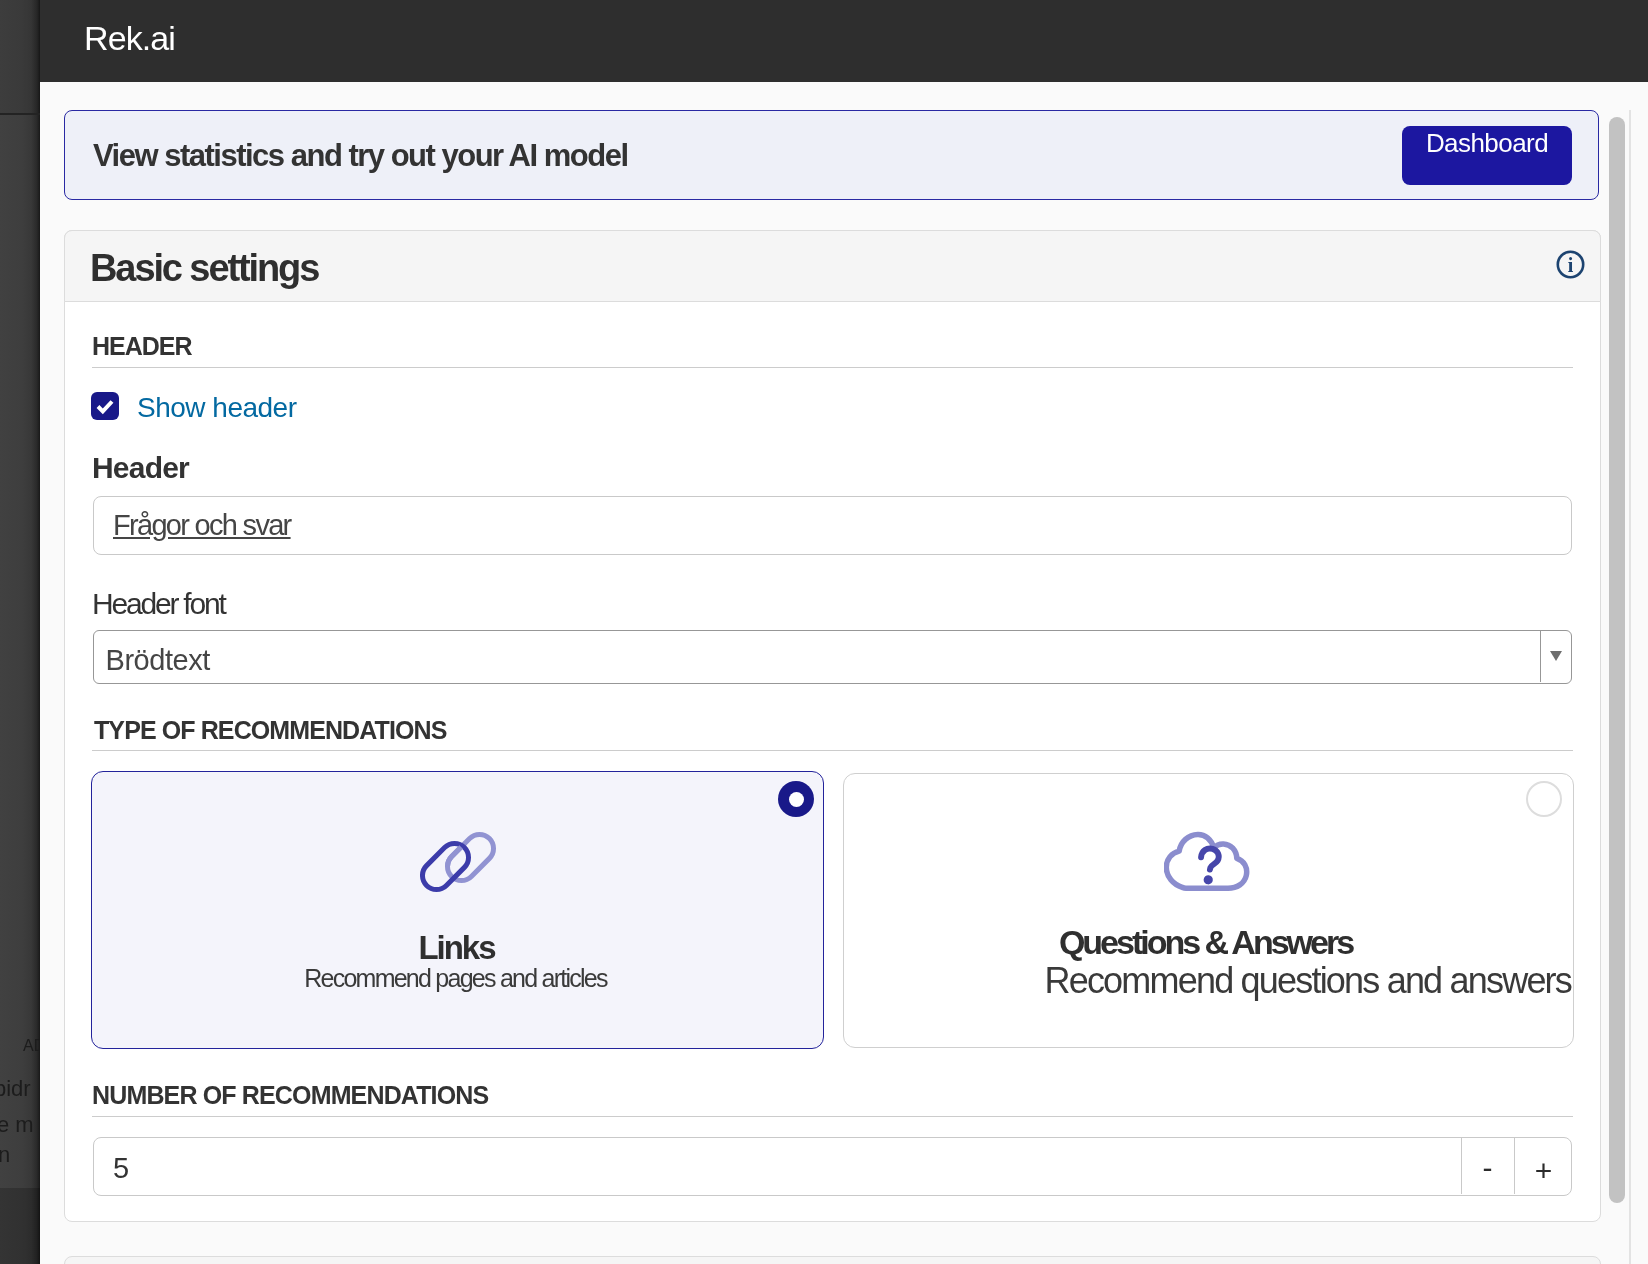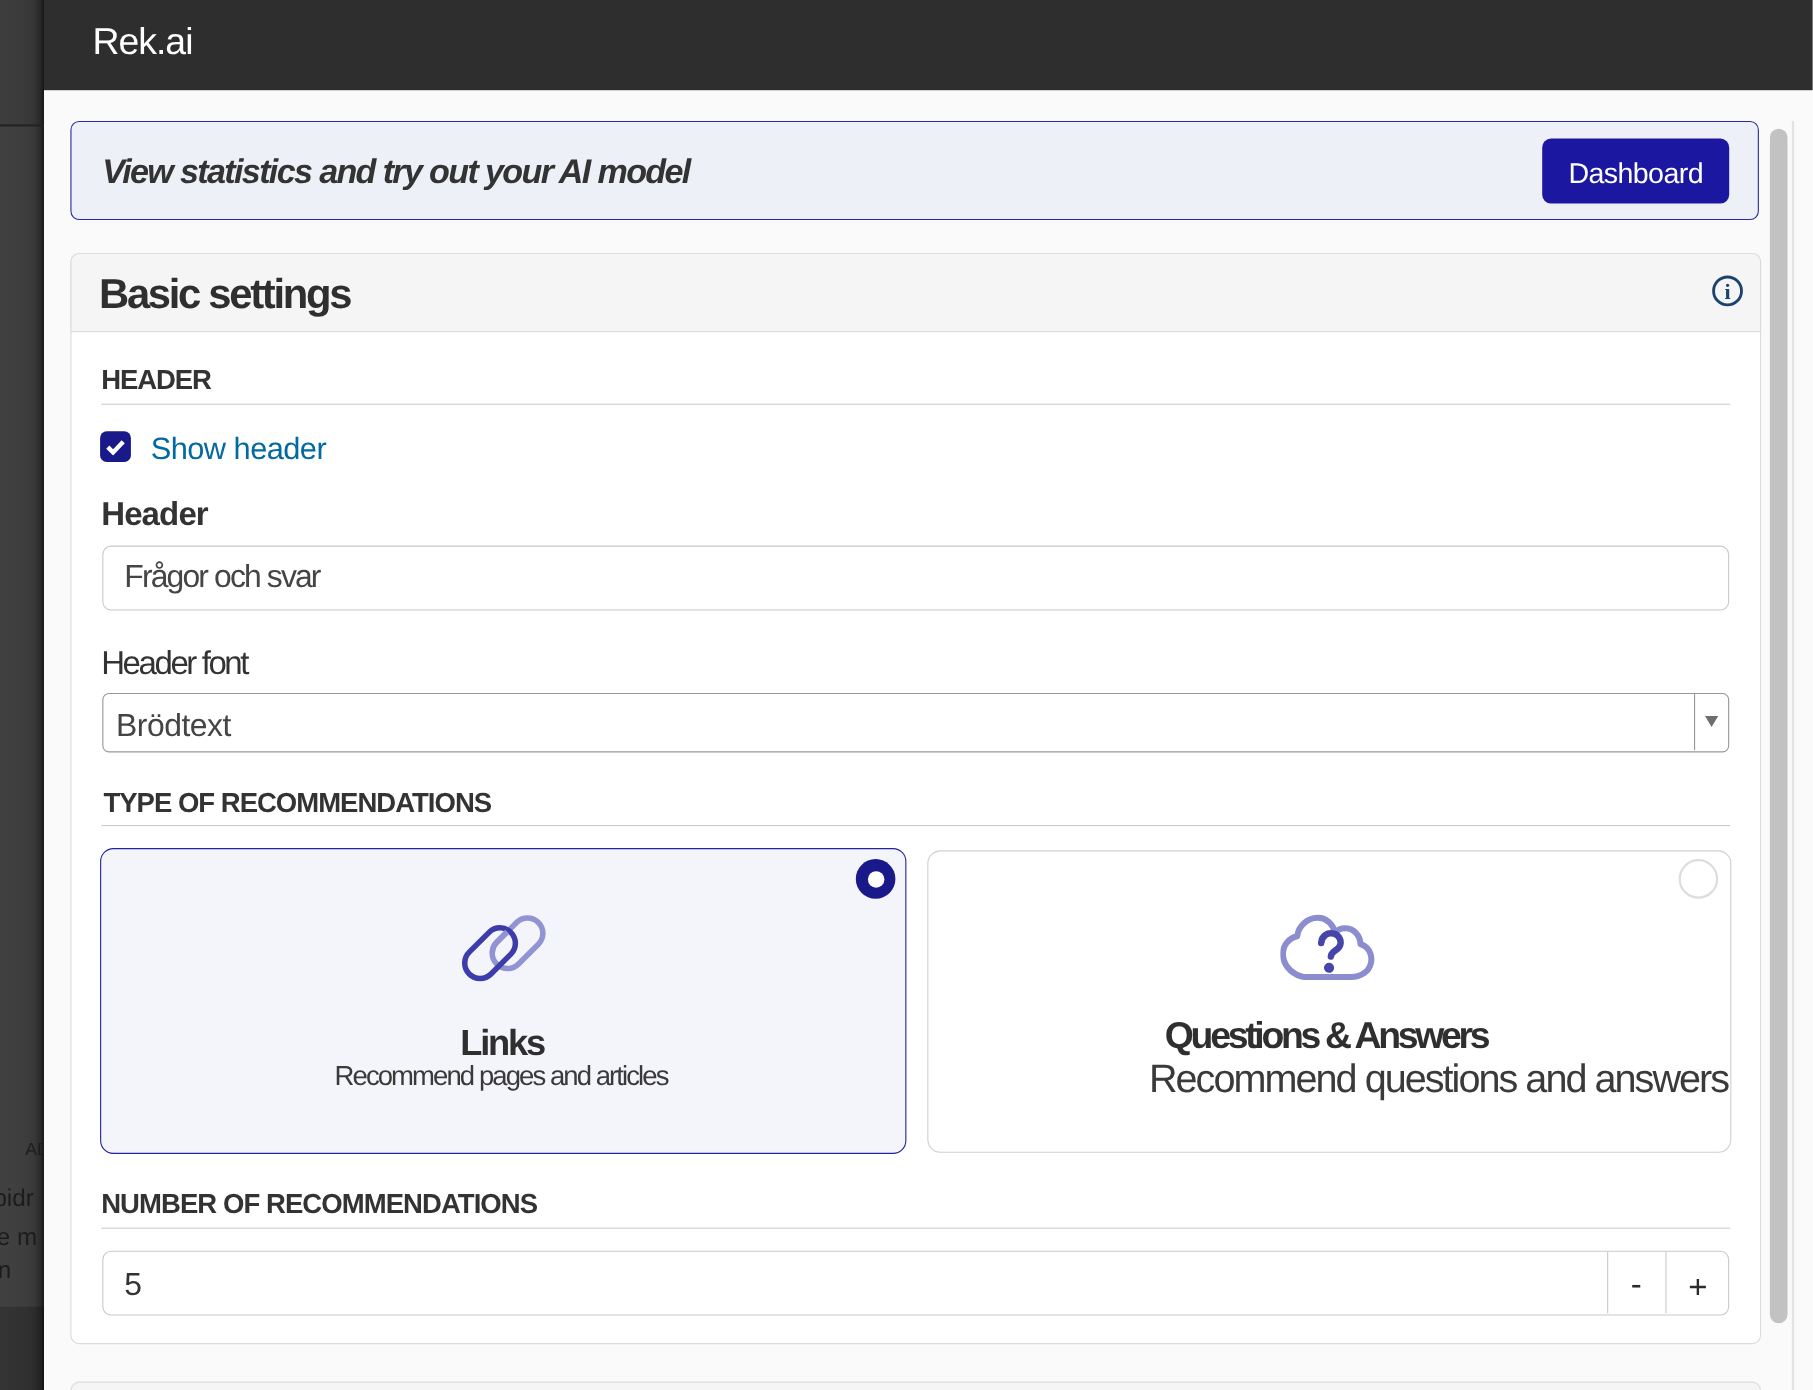--- a/index.html
+++ b/index.html
@@ -16,23 +16,23 @@
   #strip .bot { position:absolute; left:0; top:1188px; width:40px; height:76px; background:rgba(0,0,0,0.20); }
   #strip .t { position:absolute; color:#1c1c1c; line-height:1; white-space:nowrap; }
 
   
   #topbar { left:40px; top:0; width:1608px; height:82px; background:#2e2e2e; }
   #brand { left:84px; top:21px; font-size:34px; letter-spacing:-0.9px; color:#ffffff; }
 
   
   #alert { left:64px; top:110px; width:1535px; height:90px; background:#eef0f8;
            border:1.5px solid #2929a3; border-radius:8px; }
-  #alerttext { left:93px; top:140px; font-size:31px; font-weight:700; letter-spacing:-1.5px; color:#333333;font-style:italic; }
+  #alerttext { left:93px; top:140px; font-size:31px; font-weight:700; letter-spacing:-1.5px; color:#333333; }
   #dashbtn { left:1402px; top:126px; width:170px; height:59px; background:#1c17a0; border-radius:8px;
-             display:flex; align-items:center; justify-content:center; }
+             display:flex; justify-content:center; }
   #dashbtn span { color:#ffffff; font-size:26px; letter-spacing:-0.55px; position:relative; top:2px; }
 
   
   #card { left:64px; top:230px; width:1537px; height:992px; background:#ffffff;
           border:1px solid #dcdcdc; border-radius:8px; }
   #cardhead { left:64px; top:230px; width:1537px; height:72px; background:#f5f5f5;
               border:1px solid #dcdcdc; border-radius:8px 8px 0 0; }
   #cardtitle { left:90px; top:249px; font-size:38px; font-weight:700; letter-spacing:-2.1px; color:#2f2f2f;text-align:right; }
 
   .seclabel { font-size:25px; font-weight:700; color:#333333; }
@@ -112,21 +112,21 @@
 
   <div id="cbx" class="abs">
     <svg width="28" height="28" viewBox="0 0 28 28">
       <path d="M7 14.5 L11.8 19.3 L21 9.5" fill="none" stroke="#ffffff" stroke-width="4" stroke-linecap="butt" stroke-linejoin="miter"></path>
     </svg>
   </div>
   <div class="txt" style="left:137px; top:393.5px; font-size:28px; letter-spacing:-0.5px; color:#0369a1;">Show header</div>
 
   <div class="txt" style="left:92px; top:453px; font-size:30px; font-weight:700; letter-spacing:-0.8px; color:#333;">Header</div>
   <div id="input1" class="field"></div>
-  <div class="txt" style="left:113px; top:511px; font-size:29px; letter-spacing:-1.7px; color:#454545;">Frågor och svar</div>
+  <div class="txt" style="left:113px; top:511px; font-size:29px; letter-spacing:-1.7px; color:#454545;text-decoration:underline;">Frågor och svar</div>
 
   <div class="txt" style="left:92px; top:589px; font-size:30px; font-weight:400; letter-spacing:-2.2px; color:#333;">Header font</div>
   <div id="select1" class="field">
     <div id="selarrowcell">
       <div id="seltri"></div>
     </div>
   </div>
   <div class="txt" style="left:105.5px; top:646px; font-size:29px; letter-spacing:-0.45px; color:#454545;">Brödtext</div>
 
   <div class="txt seclabel" style="left:94px; top:718px; letter-spacing:-0.9px;text-align:center;">TYPE OF RECOMMENDATIONS</div>

